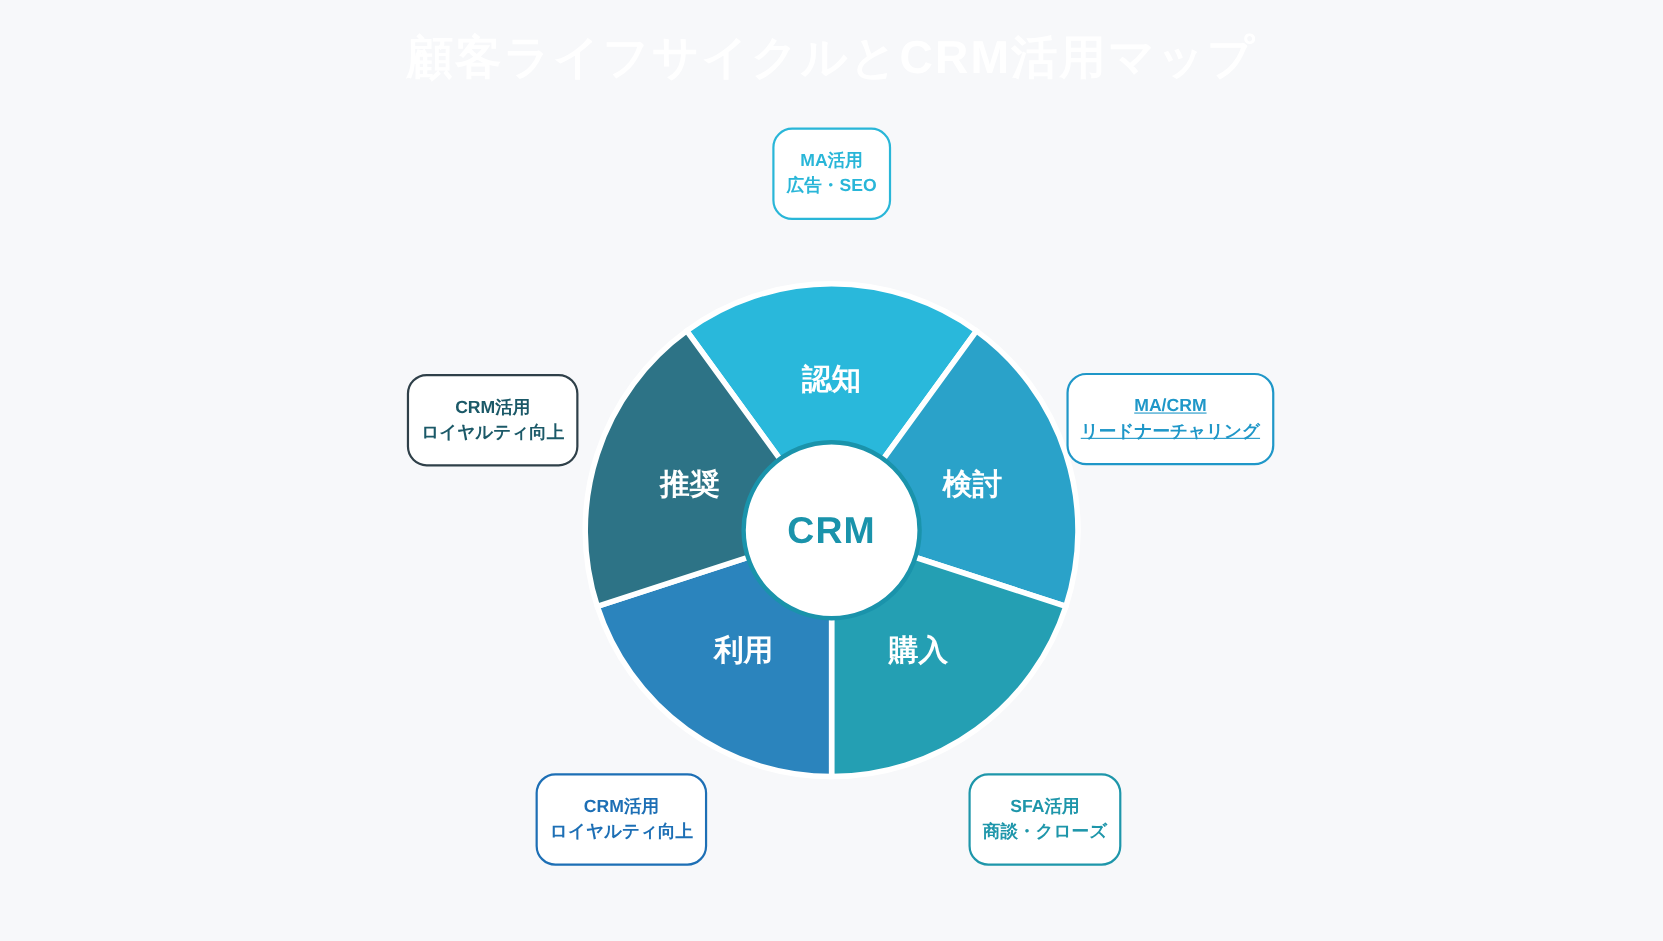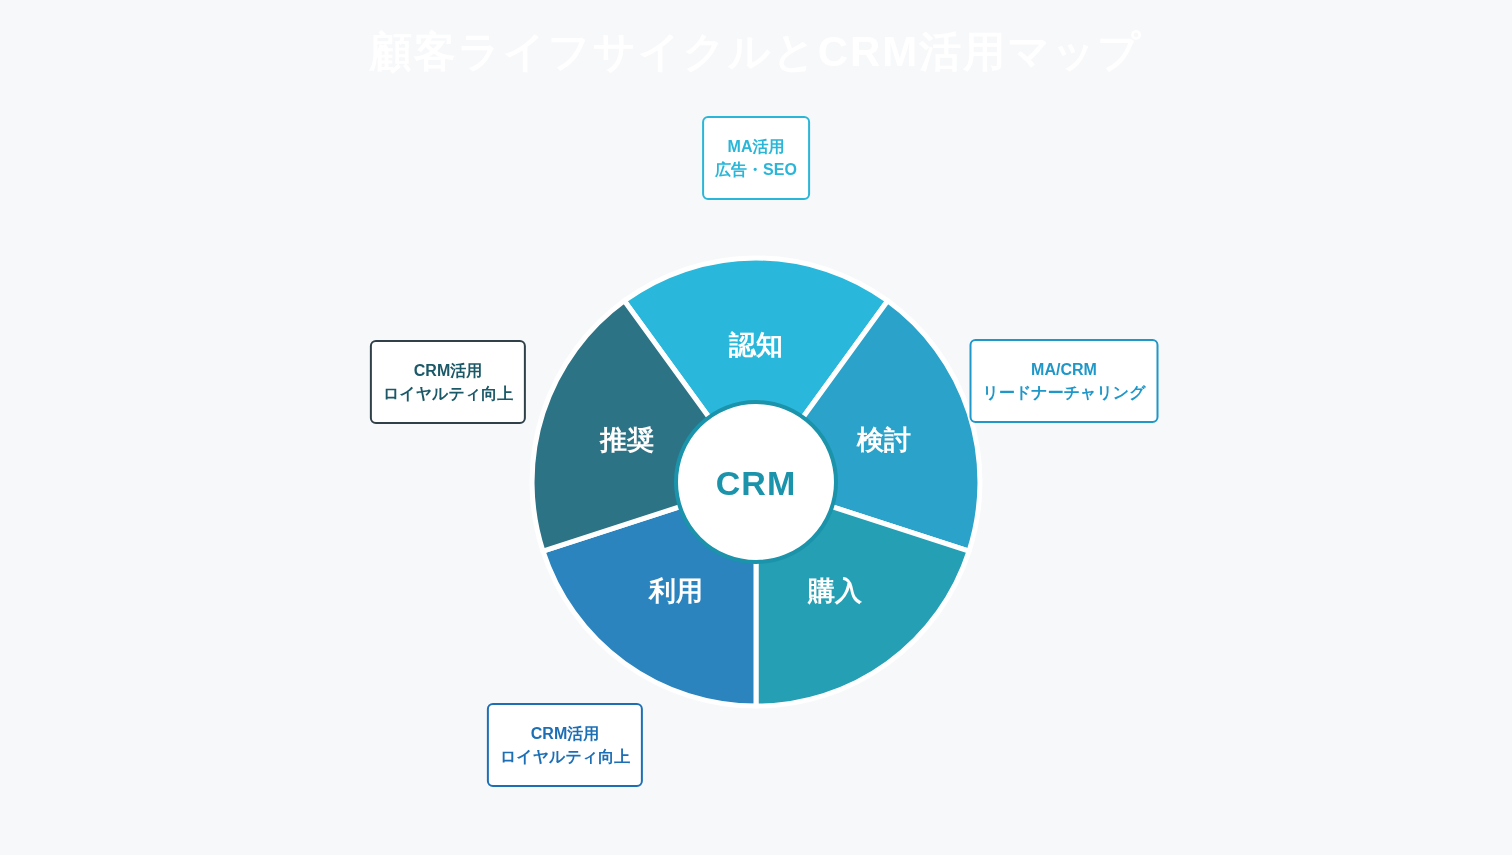--- a/index.html
+++ b/index.html
@@ -50,30 +50,30 @@
     fill: #1a93ab;
     text-anchor: middle;
     dominant-baseline: central;
     letter-spacing: 1px;
   }
   .callout {
     position: absolute;
     transform: translate(-50%, -50%);
     background: #ffffff;
     border: 2px solid currentColor;
-    border-radius: 6px;
+    border-radius: 18px;
     padding: 17px 11px;
     text-align: center;
     font-size: 16px;
     font-weight: bold;
     line-height: 23px;
     white-space: nowrap;
   }
   .callout-top          { left: 756px;  top: 158px; color: #29b6d8; }
-  .callout-right        { left: 1064px; top: 381px; color: #1f97c8; }
+  .callout-right        { left: 1064px; top: 381px; color: #1f97c8; text-decoration: underline; }
   .callout-bottom-right { left: 950px;  top: 745px; color: #1e96aa; }
   .callout-bottom-left  { left: 565px;  top: 745px; color: #1d6fb5; }
   .callout-left         { left: 448px;  top: 382px; color: #1b5968; border-color: #2f4049; }
 </style>
 </head>
 <body>
 
 <div class="stage">
 
   <h1 class="page-title">顧客ライフサイクルとCRM活用マップ</h1>
@@ -101,20 +101,24 @@
   <div class="callout callout-top">
     <div>MA活用</div>
     <div>広告・SEO</div>
   </div>
 
   <div class="callout callout-right">
     <div>MA/CRM</div>
     <div>リードナーチャリング</div>
   </div>
 
+  <div class="callout callout-bottom-right">
+    <div>SFA活用</div>
+    <div>商談・クローズ</div>
+  </div>
 
   <div class="callout callout-bottom-left">
     <div>CRM活用</div>
     <div>ロイヤルティ向上</div>
   </div>
 
   <div class="callout callout-left">
     <div>CRM活用</div>
     <div>ロイヤルティ向上</div>
   </div>

